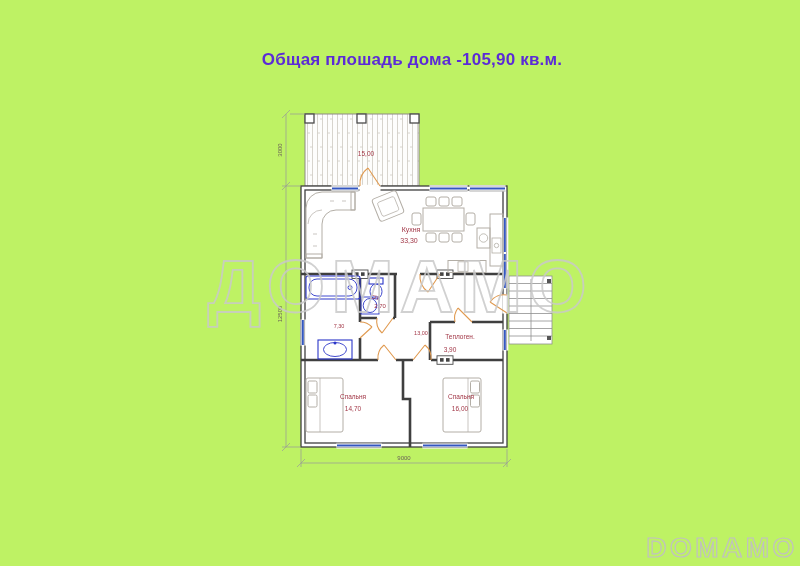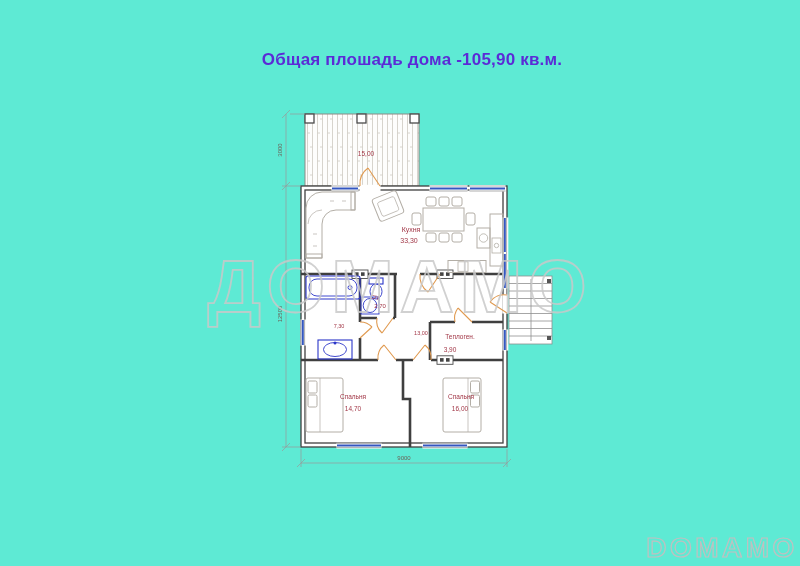--- a/index.html
+++ b/index.html
@@ -1,16 +1,16 @@
 <!DOCTYPE html>
 <html><head>
 <meta charset="utf-8">
 <style>
   html,body{margin:0;padding:0;background:#ffffff;width:800px;height:566px;overflow:hidden;}
-  .page{position:relative;width:800px;height:566px;background:#5eead4;font-family:"Liberation Sans",sans-serif;}
+  .page{position:relative;width:800px;height:566px;background:#bef264;font-family:"Liberation Sans",sans-serif;}
   .title{position:absolute;top:50px;left:0;width:800px;text-align:center;padding-left:24px;box-sizing:border-box;
          color:#5b2bd6;font-size:17px;font-weight:700;letter-spacing:.2px;}
   svg{position:absolute;top:0;left:0;}
   svg text{font-family:"Liberation Sans",sans-serif;}
   .roomlbl{fill:#a23747;}
   .dimtxt{fill:#6b6258;}
 </style>
 </head>
 <body>
 

